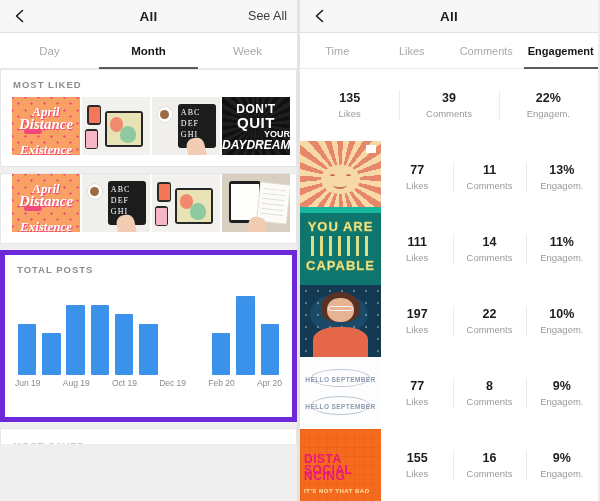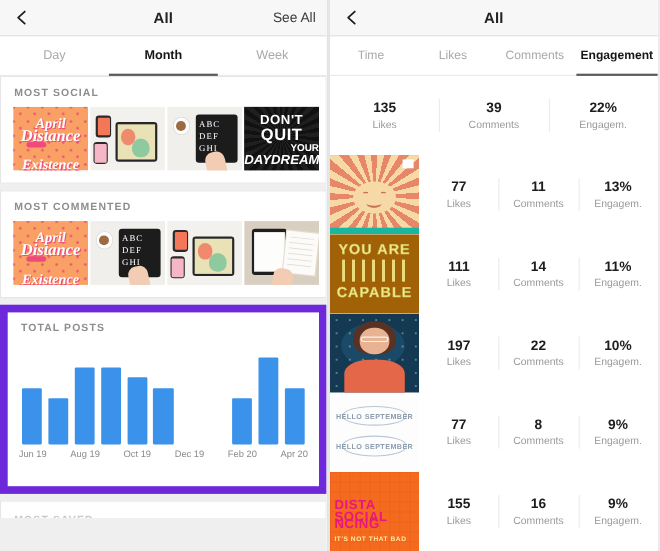--- a/index.html
+++ b/index.html
@@ -60,21 +60,21 @@
 
   .card { background: #ffffff; border: 1px solid #e6e6e6; margin-bottom: 6px; }
   .card-title {
     font-size: 9.5px; color: #8d8d8d; letter-spacing: 1.0px;
     font-weight: bold; padding: 9px 0 7px 12px;
   }
   .thumb-row { display: flex; padding: 0 11px 11px 11px; gap: 2px; }
   .thumb { width: 68px; height: 58px; flex: 0 0 68px; position: relative; overflow: hidden; }
 
   
-  .totals-card { background: #ffffff; border: 7px solid #6d28d9; height: 172px; position: relative; }
+  .totals-card { background: #ffffff; border: 5px solid #6d28d9; height: 172px; position: relative; }
   .delta-line {
     text-align: center; font-size: 11px; color: #2f2f2f;
     margin-top: 5px;
   }
   .delta-val { color: #e8443a; font-weight: bold; }
 
   .chart { position: relative; height: 104px; margin: 9px 10px 0 10px; }
   .bars { display: flex; align-items: flex-end; height: 84px; gap: 0; }
   .bar-slot { flex: 1; display: flex; justify-content: center; align-items: flex-end; height: 84px; }
   .bar { width: 76%; background: #3b92ea; border-radius: 1px; }
@@ -204,21 +204,21 @@
     background:#f7d9a8; border-radius:50%; }
   .art-sun .eye { position:absolute; top:30%; width:12%; height:3px;
     border-top:2px solid #c8705a; border-radius:50%; }
   .art-sun .eye.l { left:24%; } .art-sun .eye.r { right:24%; }
   .art-sun .mouth { position:absolute; left:32%; top:52%; width:36%; height:28%;
     border-bottom:2px solid #c8705a; border-radius:0 0 50% 50%; }
   .art-sun .sq { position:absolute; right:6%; top:6%; width:12%; height:11%; background:#fff; }
   .art-sun .band { position:absolute; left:0; right:0; bottom:0; height:8%; background:#18b8a0; }
 
   
-  .art-cap { background:#a16207; }
+  .art-cap { background:#0f766e; }
   .art-cap .t { position:absolute; left:0; right:0; text-align:center;
     color:#f2e98a; font-weight:bold; font-family:"Liberation Sans", sans-serif;
     -webkit-text-stroke: 0.4px #c9c05e; }
   .art-cap .t1 { top:9%;  font-size:13px; letter-spacing:1px; }
   .art-cap .t2 { top:63%; font-size:13px; letter-spacing:1px; }
   .art-cap .squig { position:absolute; left:14%; right:14%; top:32%; height:28%;
     background:
       repeating-linear-gradient(90deg, #f2e98a 0 3px, transparent 3px 9px); opacity:.9;}
 
   
@@ -280,21 +280,21 @@
 
     <div class="tabbar">
       <div class="tab">Day</div>
       <div class="tab active">Month</div>
       <div class="tab">Week</div>
     </div>
 
     <div class="left-body">
 
       <div class="card">
-        <div class="card-title">MOST SOCIAL</div>
+        <div class="card-title">MOST LIKED</div>
         <div class="thumb-row">
 
           <div class="thumb">
             <div class="art art-april">
               <div class="dots"></div>
               <div class="pill"></div>
               <div class="ltr l1">April</div>
               <div class="ltr l2">Distance</div>
               <div class="ltr l3">May</div>
               <div class="ltr l4">Existence</div>
@@ -334,21 +334,20 @@
               <div class="t t2">QUIT</div>
               <div class="t t3">YOUR</div>
               <div class="t t4">DAYDREAM</div>
             </div>
           </div>
 
         </div>
       </div>
 
       <div class="card">
-        <div class="card-title">MOST COMMENTED</div>
         <div class="thumb-row">
 
           <div class="thumb">
             <div class="art art-april">
               <div class="dots"></div>
               <div class="pill"></div>
               <div class="ltr l1">April</div>
               <div class="ltr l2">Distance</div>
               <div class="ltr l3">May</div>
               <div class="ltr l4">Existence</div>

